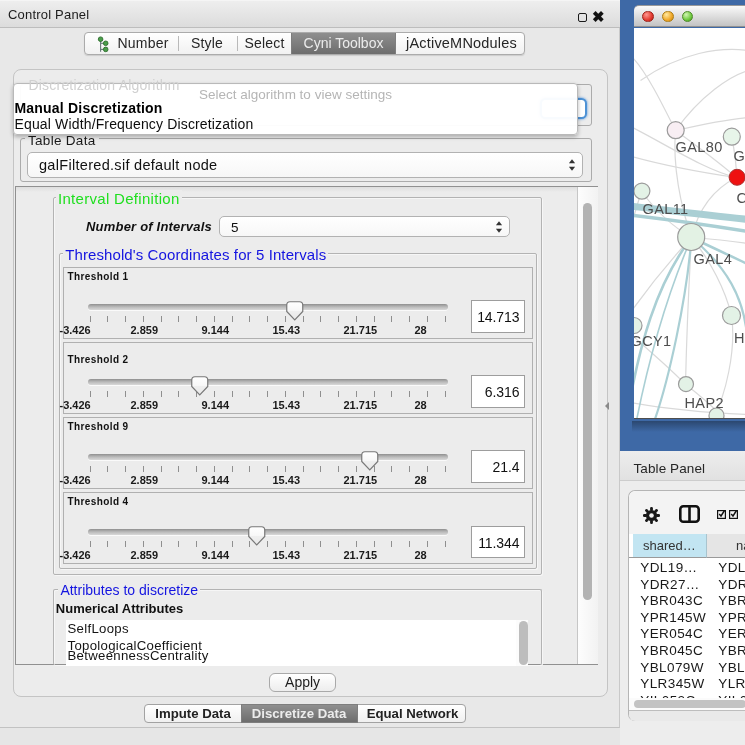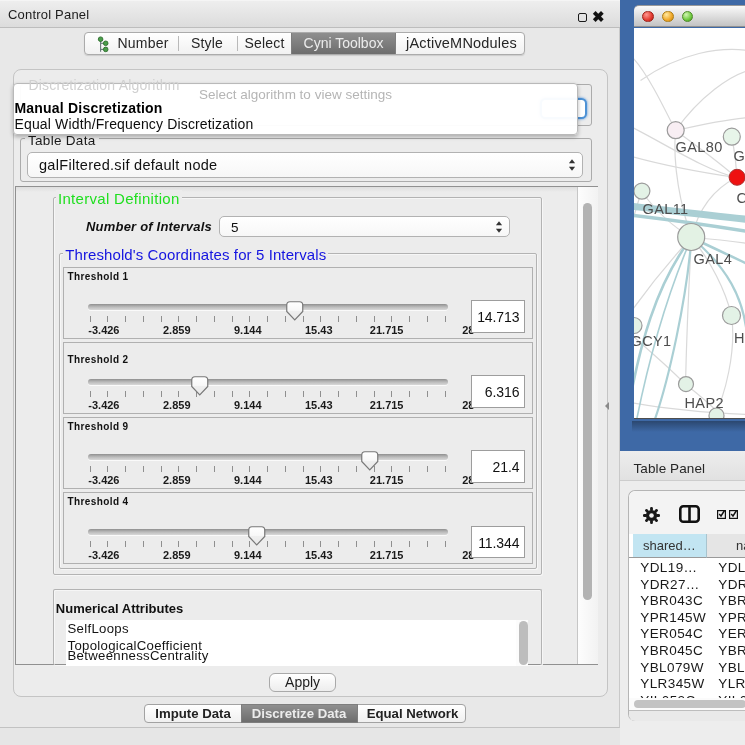--- a/index.html
+++ b/index.html
@@ -39,21 +39,21 @@
 #ititle { left:56px; top:189.5px; font-size:15px; letter-spacing:0.3px; color:#1fdf1f; background:#ececec; padding:0 2px; }
 #nilabel { left:86px; top:218.7px; font-size:13px; letter-spacing:0.2px; font-weight:bold; color:#111;font-style:italic; }
 #combo2 { left:219px; top:216px; width:291px; height:21px; font-size:13.5px; }
 #tgroup { left:58.5px; top:252.5px; width:478px; height:316px; }
 #ttitle { left:63.2px; top:245.5px; font-size:15px; letter-spacing:0.1px; color:#1414e0; background:#ececec; padding:0 2px; }
 
 .tbox { width:470px; height:71.5px; border:1px solid #b0b0b0; background:#ececec; }
 .tlabel { font-size:10px; letter-spacing:0.4px; font-weight:bold; color:#111; }
 .track { width:360px; height:5.5px; border-radius:3px; background:linear-gradient(#8f8f8f 0%,#bbbbbb 50%,#d8d8d8 100%); box-shadow:0 1px 0 #fafafa; }
 .tick { width:1px; height:5.5px; background:#8f8f8f; }
-.tlab { width:60px; text-align:right; font-size:11px; font-weight:bold; color:#1a1a1a; }
+.tlab { width:60px; text-align:left; font-size:11px; font-weight:bold; color:#1a1a1a; }
 .vbox { width:54.5px; height:32.4px; background:#fff; border:1px solid #9d9d9d; font-size:14px; letter-spacing:-0.1px; color:#111; text-align:right; line-height:33px; padding-right:5px; }
 
 #agroup { left:52.5px; top:588.5px; width:489.9px; height:76px; border-bottom:none; }
 #atitle { left:58.4px; top:582px; font-size:14px; color:#1414e0; background:#ececec; padding:0 2px; }
 #nalabel { left:55.8px; top:601px; font-size:13px; font-weight:bold; color:#111; }
 #alist { left:65.5px; top:620px; width:462.5px; height:45.5px; background:#fff; overflow:hidden; }
 .alit { font-size:13.2px; letter-spacing:0.3px; color:#141414; white-space:nowrap; }
 #alsb { left:515.5px; top:620px; width:12.5px; height:45.5px; background:#fcfcfc; }
 #alsbth { left:519px; top:621px; width:8.5px; height:44px; background:#bdbdbd; border-radius:4.5px; }
 
@@ -322,20 +322,21 @@
           <stop offset="0.5" stop-color="#f7f7f7"></stop>
           <stop offset="0.52" stop-color="#efefef"></stop>
           <stop offset="1" stop-color="#e8e8e8"></stop>
         </linearGradient>
       </defs>
 <path d="M4 0.75 L13.5 0.75 Q16.75 0.75 16.75 4 L16.75 10.5 L8.75 18.9 L0.75 10.5 L0.75 4 Q0.75 0.75 4 0.75 Z" fill="url(#thg4)" stroke="#787878" stroke-width="1.2"></path>
     </svg>
 <div class="vbox" style="left:470.9px;top:525.5px">11.344</div>
 
 <div id="agroup" class="egroup"></div>
+<div id="atitle">Attributes to discretize</div>
 <div id="nalabel">Numerical Attributes</div>
 <div id="alist">
   <div class="abs alit" style="left:2px;top:1px">SelfLoops</div>
   <div class="abs alit" style="left:2px;top:18.2px">TopologicalCoefficient</div>
   <div class="abs alit" style="left:2px;top:28px">BetweennessCentrality</div>
 </div>
 <div id="alsb"></div>
 <div id="alsbth"></div>
 
 <div id="applybtn">Apply</div>

